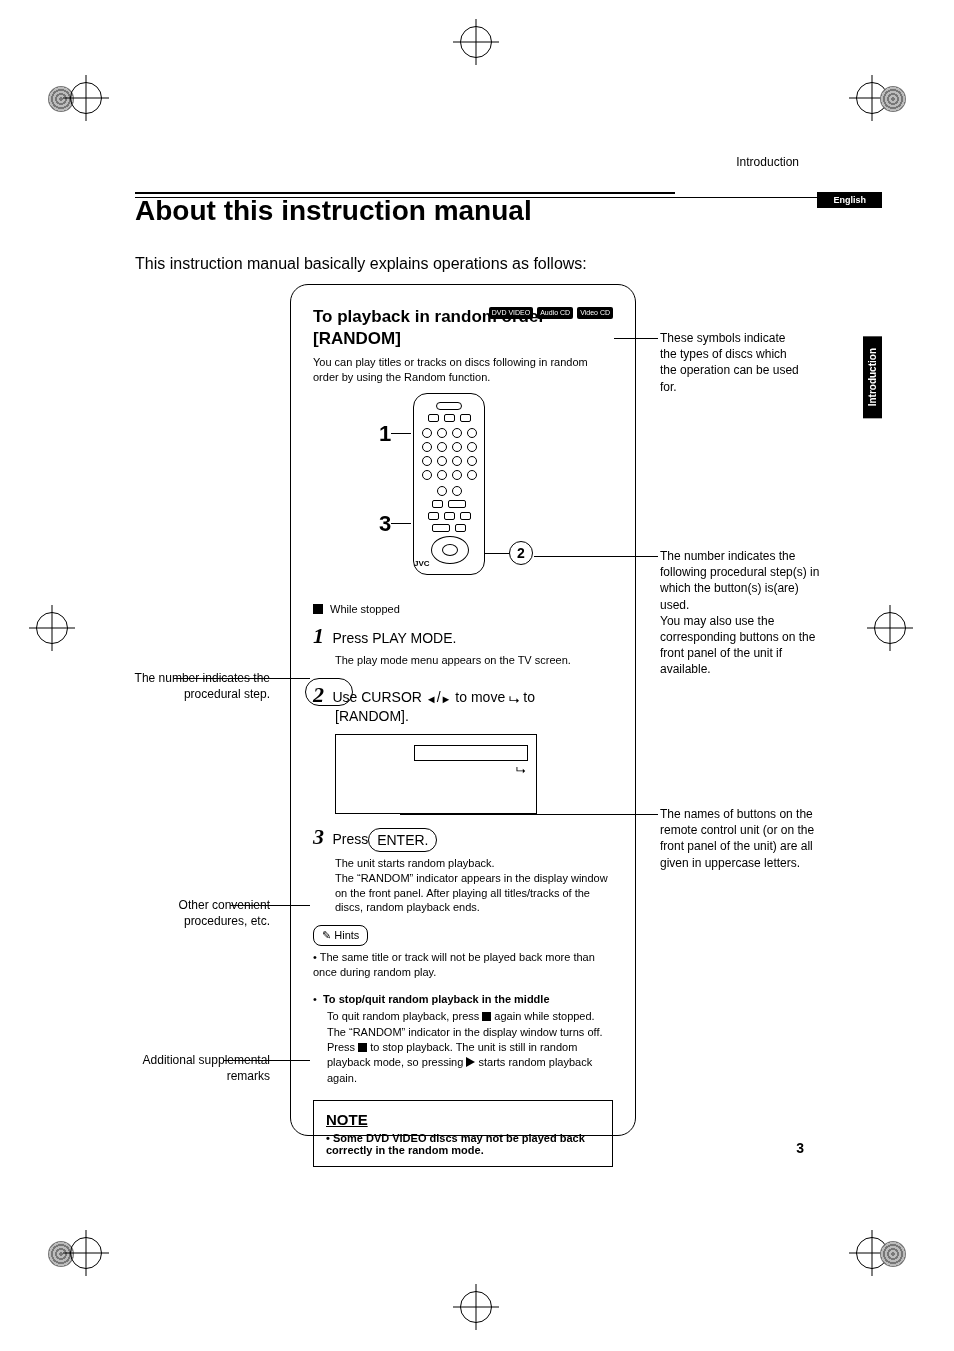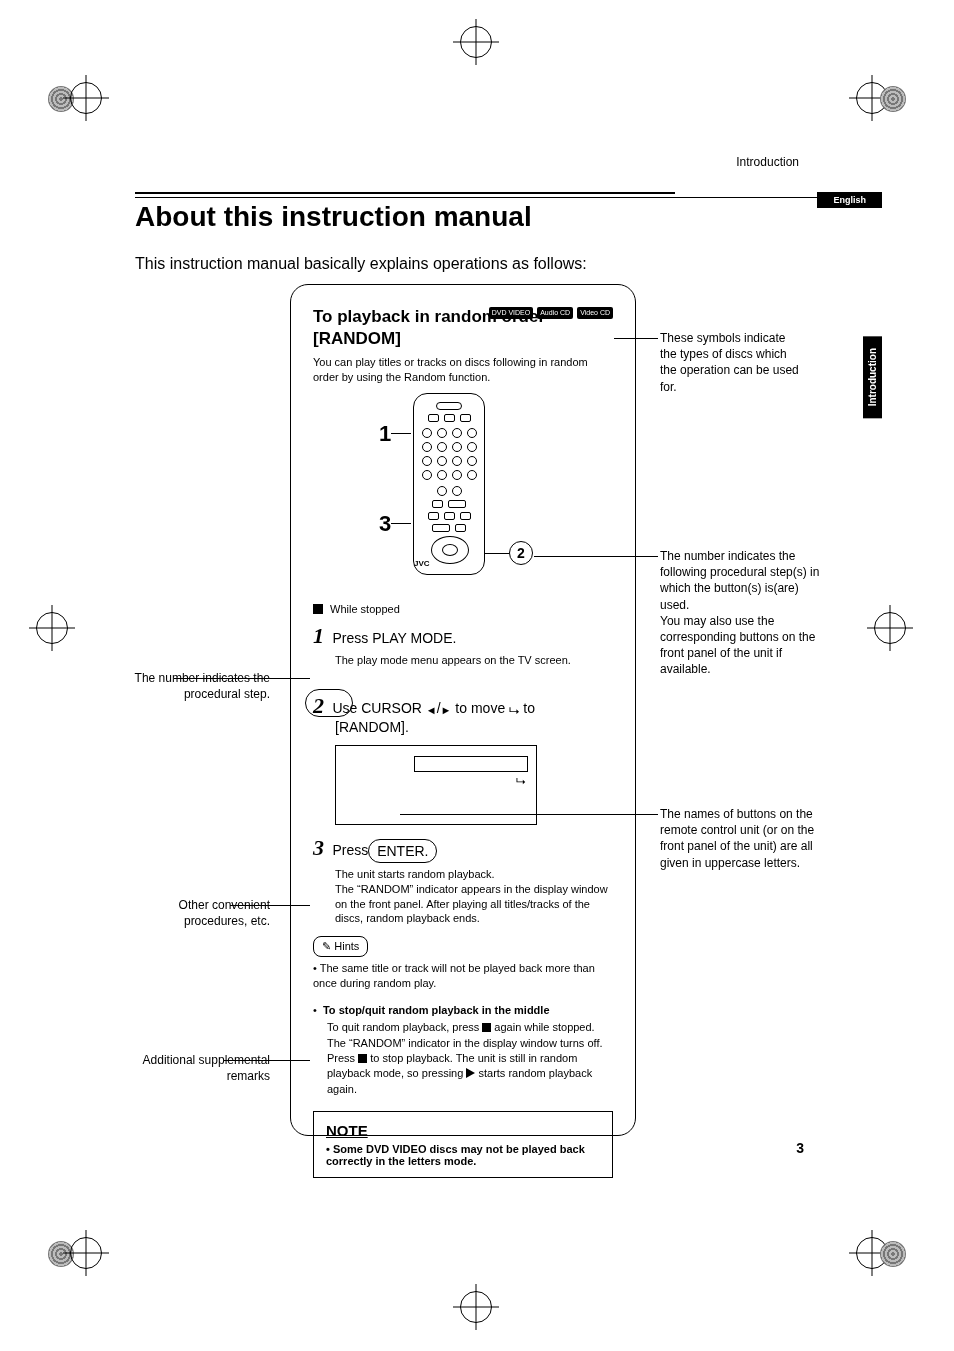--- a/index.html
+++ b/index.html
@@ -109,21 +109,21 @@
 <div class="regmark" style="right:36px;top:612px">
       <div class="haircross" style="left:0;top:0"></div>
     </div>
 
 <div class="header-label" style="right:155px;top:155px">Introduction</div>
 <div class="header-line" style="left:135px;top:192px;width:540px"></div>
 <div class="header-line" style="left:135px;top:197px;width:685px;height:1px"></div>
 <div class="lang-badge" style="right:72px;top:192px">English</div>
 <div class="side-badge" style="right:72px;top:336px">Introduction</div>
 
-<div class="h1" style="left:135px;top:201px">About this instruction manual</div>
+<div class="h1" style="left:135px;top:195px">About this instruction manual</div>
 <div class="intro" style="left:135px;top:255px">This instruction manual basically explains operations as follows:</div>
 
 <div class="sample" style="left:290px;top:284px;width:300px;height:800px">
   <h2>To playback  in random order</h2>
   <h2 style="margin-top:-2px">[RANDOM]</h2>
   <div class="badges">
     <div class="badge">DVD VIDEO</div>
     <div class="badge">Audio CD</div>
     <div class="badge">Video CD</div>
   </div>
@@ -198,21 +198,21 @@
     <span class="stopsq" style="background:#fff;border:none;width:8px;height:8px;border:1px solid #000;background:#000"></span>
     <span style="margin-left:4px">While stopped</span>
   </div>
 
   <div style="margin-top:8px">
     <span class="stepnum">1</span>
     <span class="stepline" style="margin-left:4px">Press PLAY MODE.</span>
     <div class="stepbody">The play mode menu appears on the TV screen.</div>
   </div>
 
-  <div style="margin-top:25px;position:relative">
+  <div style="margin-top:14px;position:relative">
     <div class="oval2" style="left:-8px;top:-4px"></div>
     <span class="stepnum">2</span>
     <span class="stepline" style="margin-left:4px">
       <span>Use CURSOR </span><span class="triL">◄</span>/<span class="triR">►</span><span> to move </span><span class="curicon">⮡</span><span> to</span>
     </span>
     <div class="stepline" style="margin-left:22px">[RANDOM].</div>
     <div class="tvscreen">
       <div class="bar"></div>
       <div class="cur">⮡</div>
     </div>
@@ -235,21 +235,21 @@
     <div style="margin-left:14px;margin-top:2px">
       <span>To quit random playback, press </span><span class="sq"></span><span> again while stopped. The “RANDOM” indicator in the display window turns off.</span>
     </div>
     <div style="margin-left:14px">
       <span>Press </span><span class="sq"></span><span> to stop playback. The unit is still in random playback mode, so pressing </span><span class="playtri"></span><span> starts random playback again.</span>
     </div>
   </div>
 
   <div class="notebox">
     <div class="ttl">NOTE</div>
-    <div style="font-size:11px"><b>• <span>Some DVD VIDEO discs may not be played back correctly in the letters mode.</span></b></div>
+    <div style="font-size:11px"><b>• <span>Some DVD VIDEO discs may not be played back correctly in the random mode.</span></b></div>
   </div>
 </div>
 
 <div class="annot" style="left:120px;top:670px;width:150px">The number indicates the procedural step.</div>
 <div class="lead" style="left:174px;top:678px;width:136px"></div>
 
 <div class="annot" style="left:120px;top:897px;width:150px">Other convenient procedures, etc.</div>
 <div class="lead" style="left:230px;top:905px;width:80px"></div>
 
 <div class="annot" style="left:120px;top:1052px;width:150px">Additional supplemental remarks</div>

